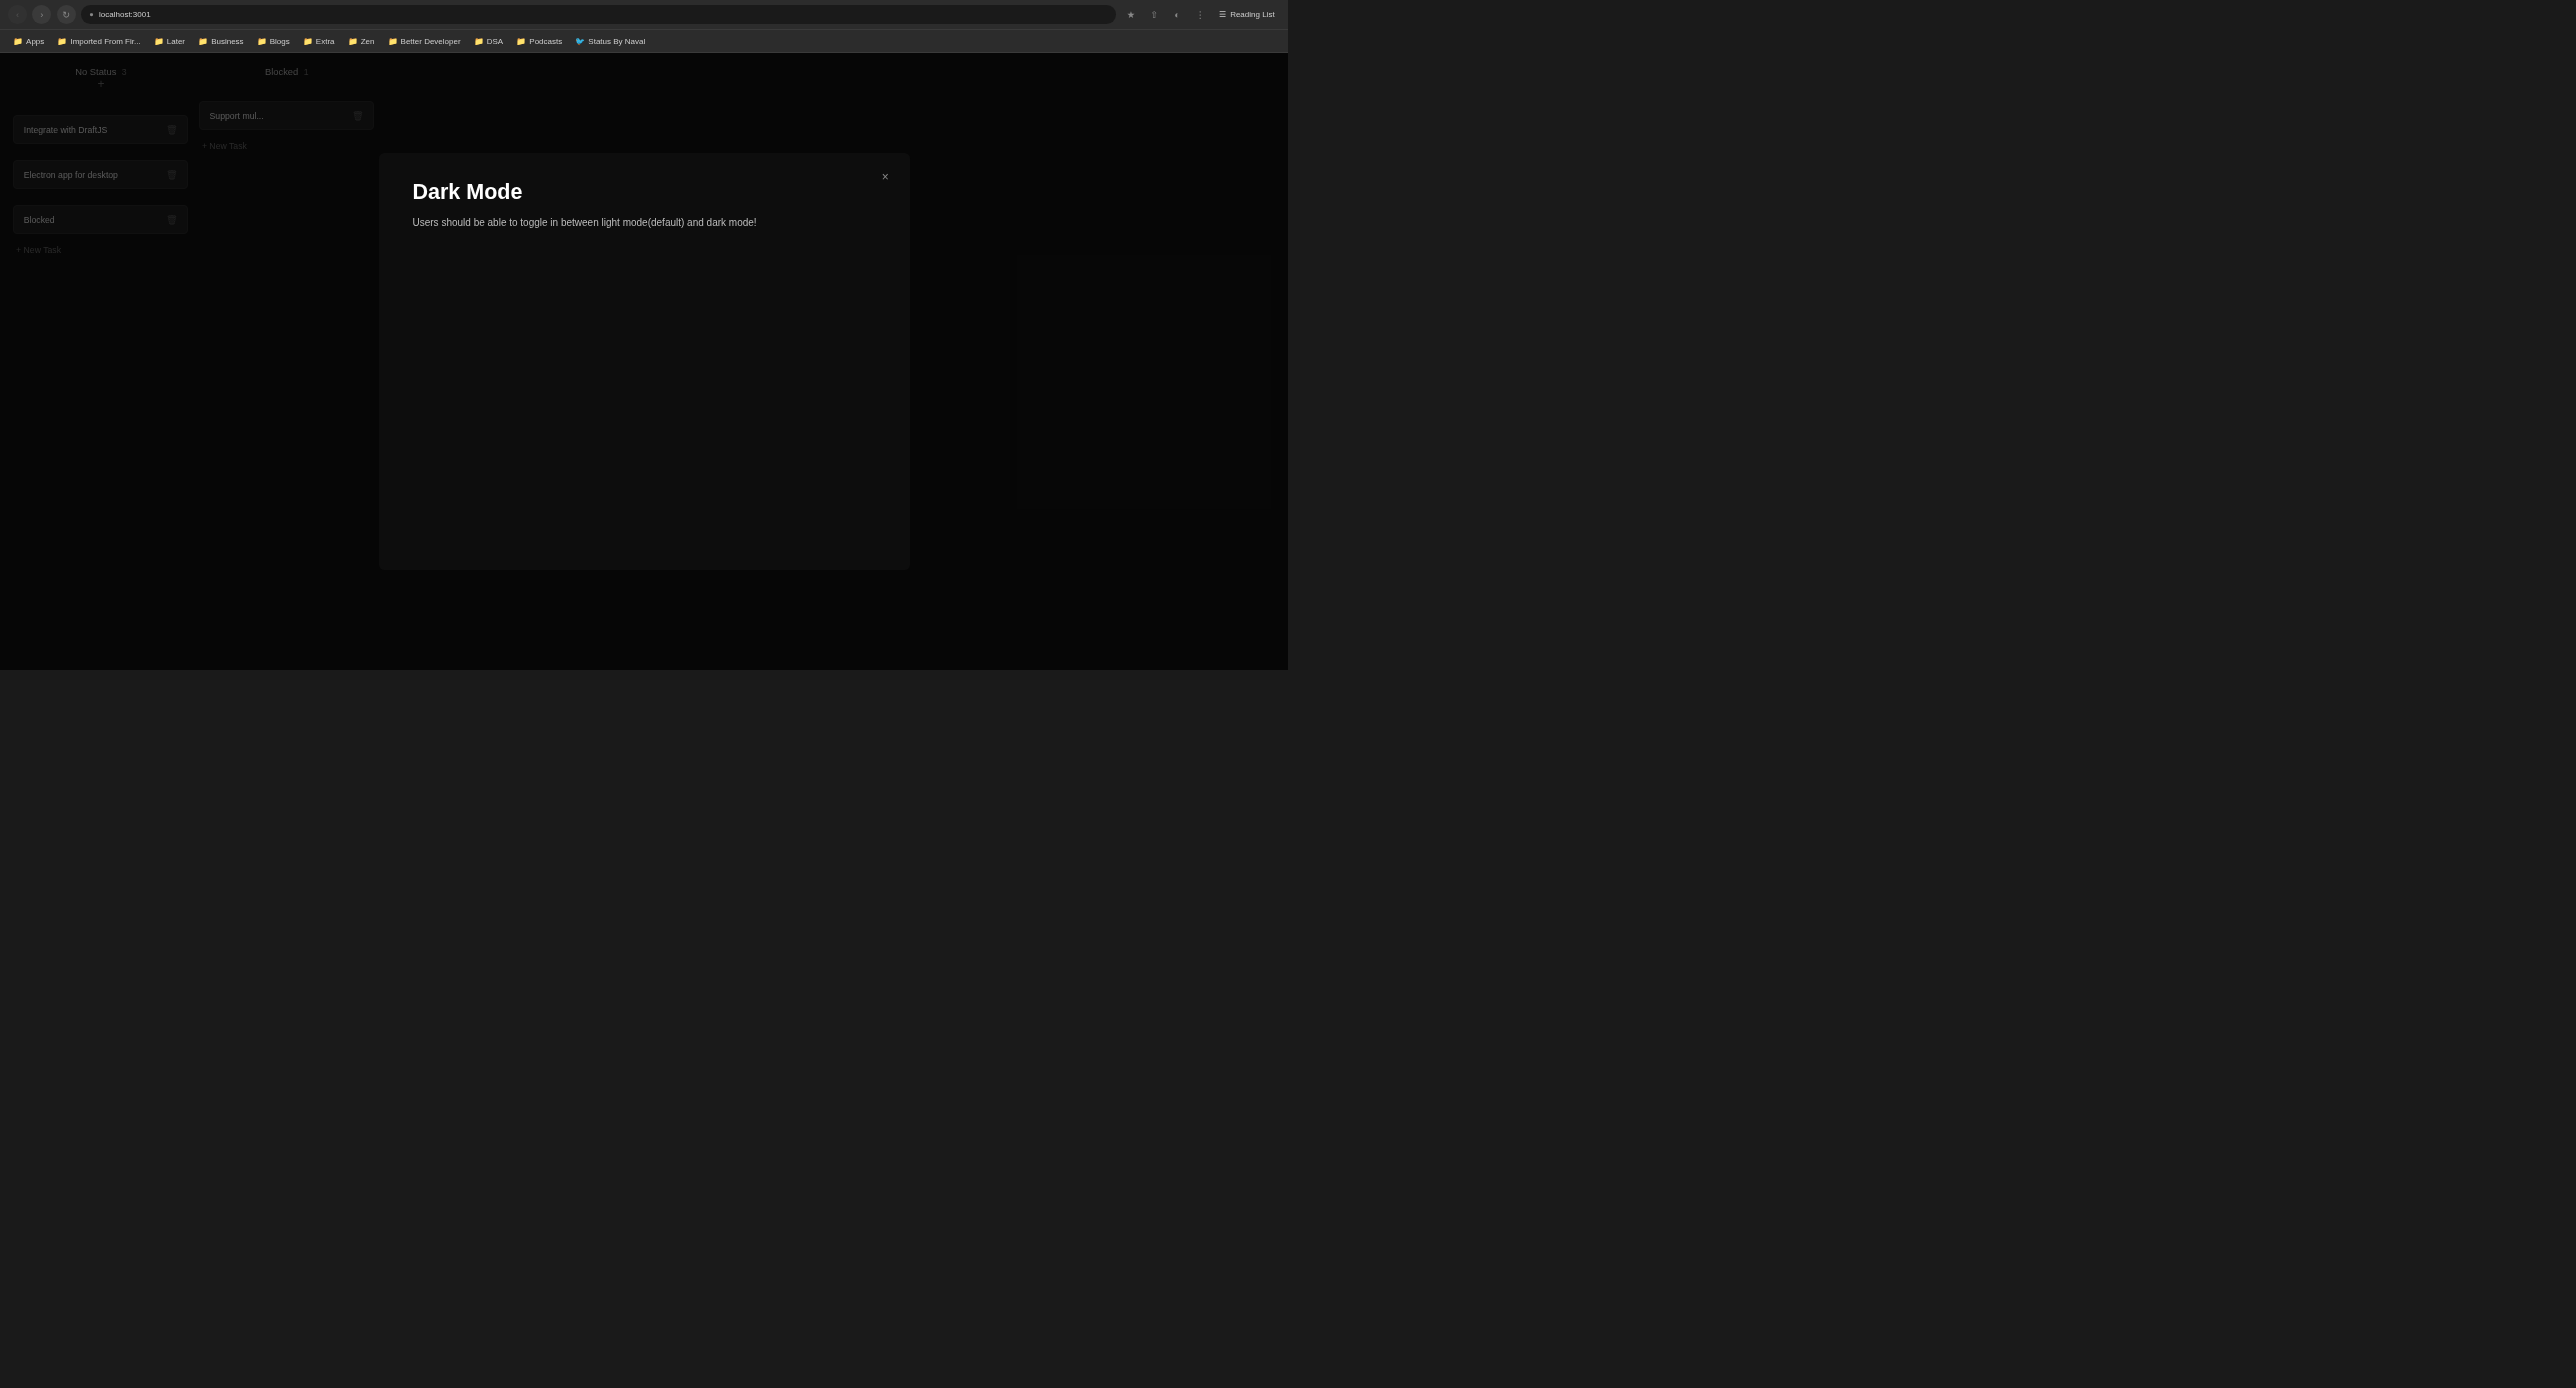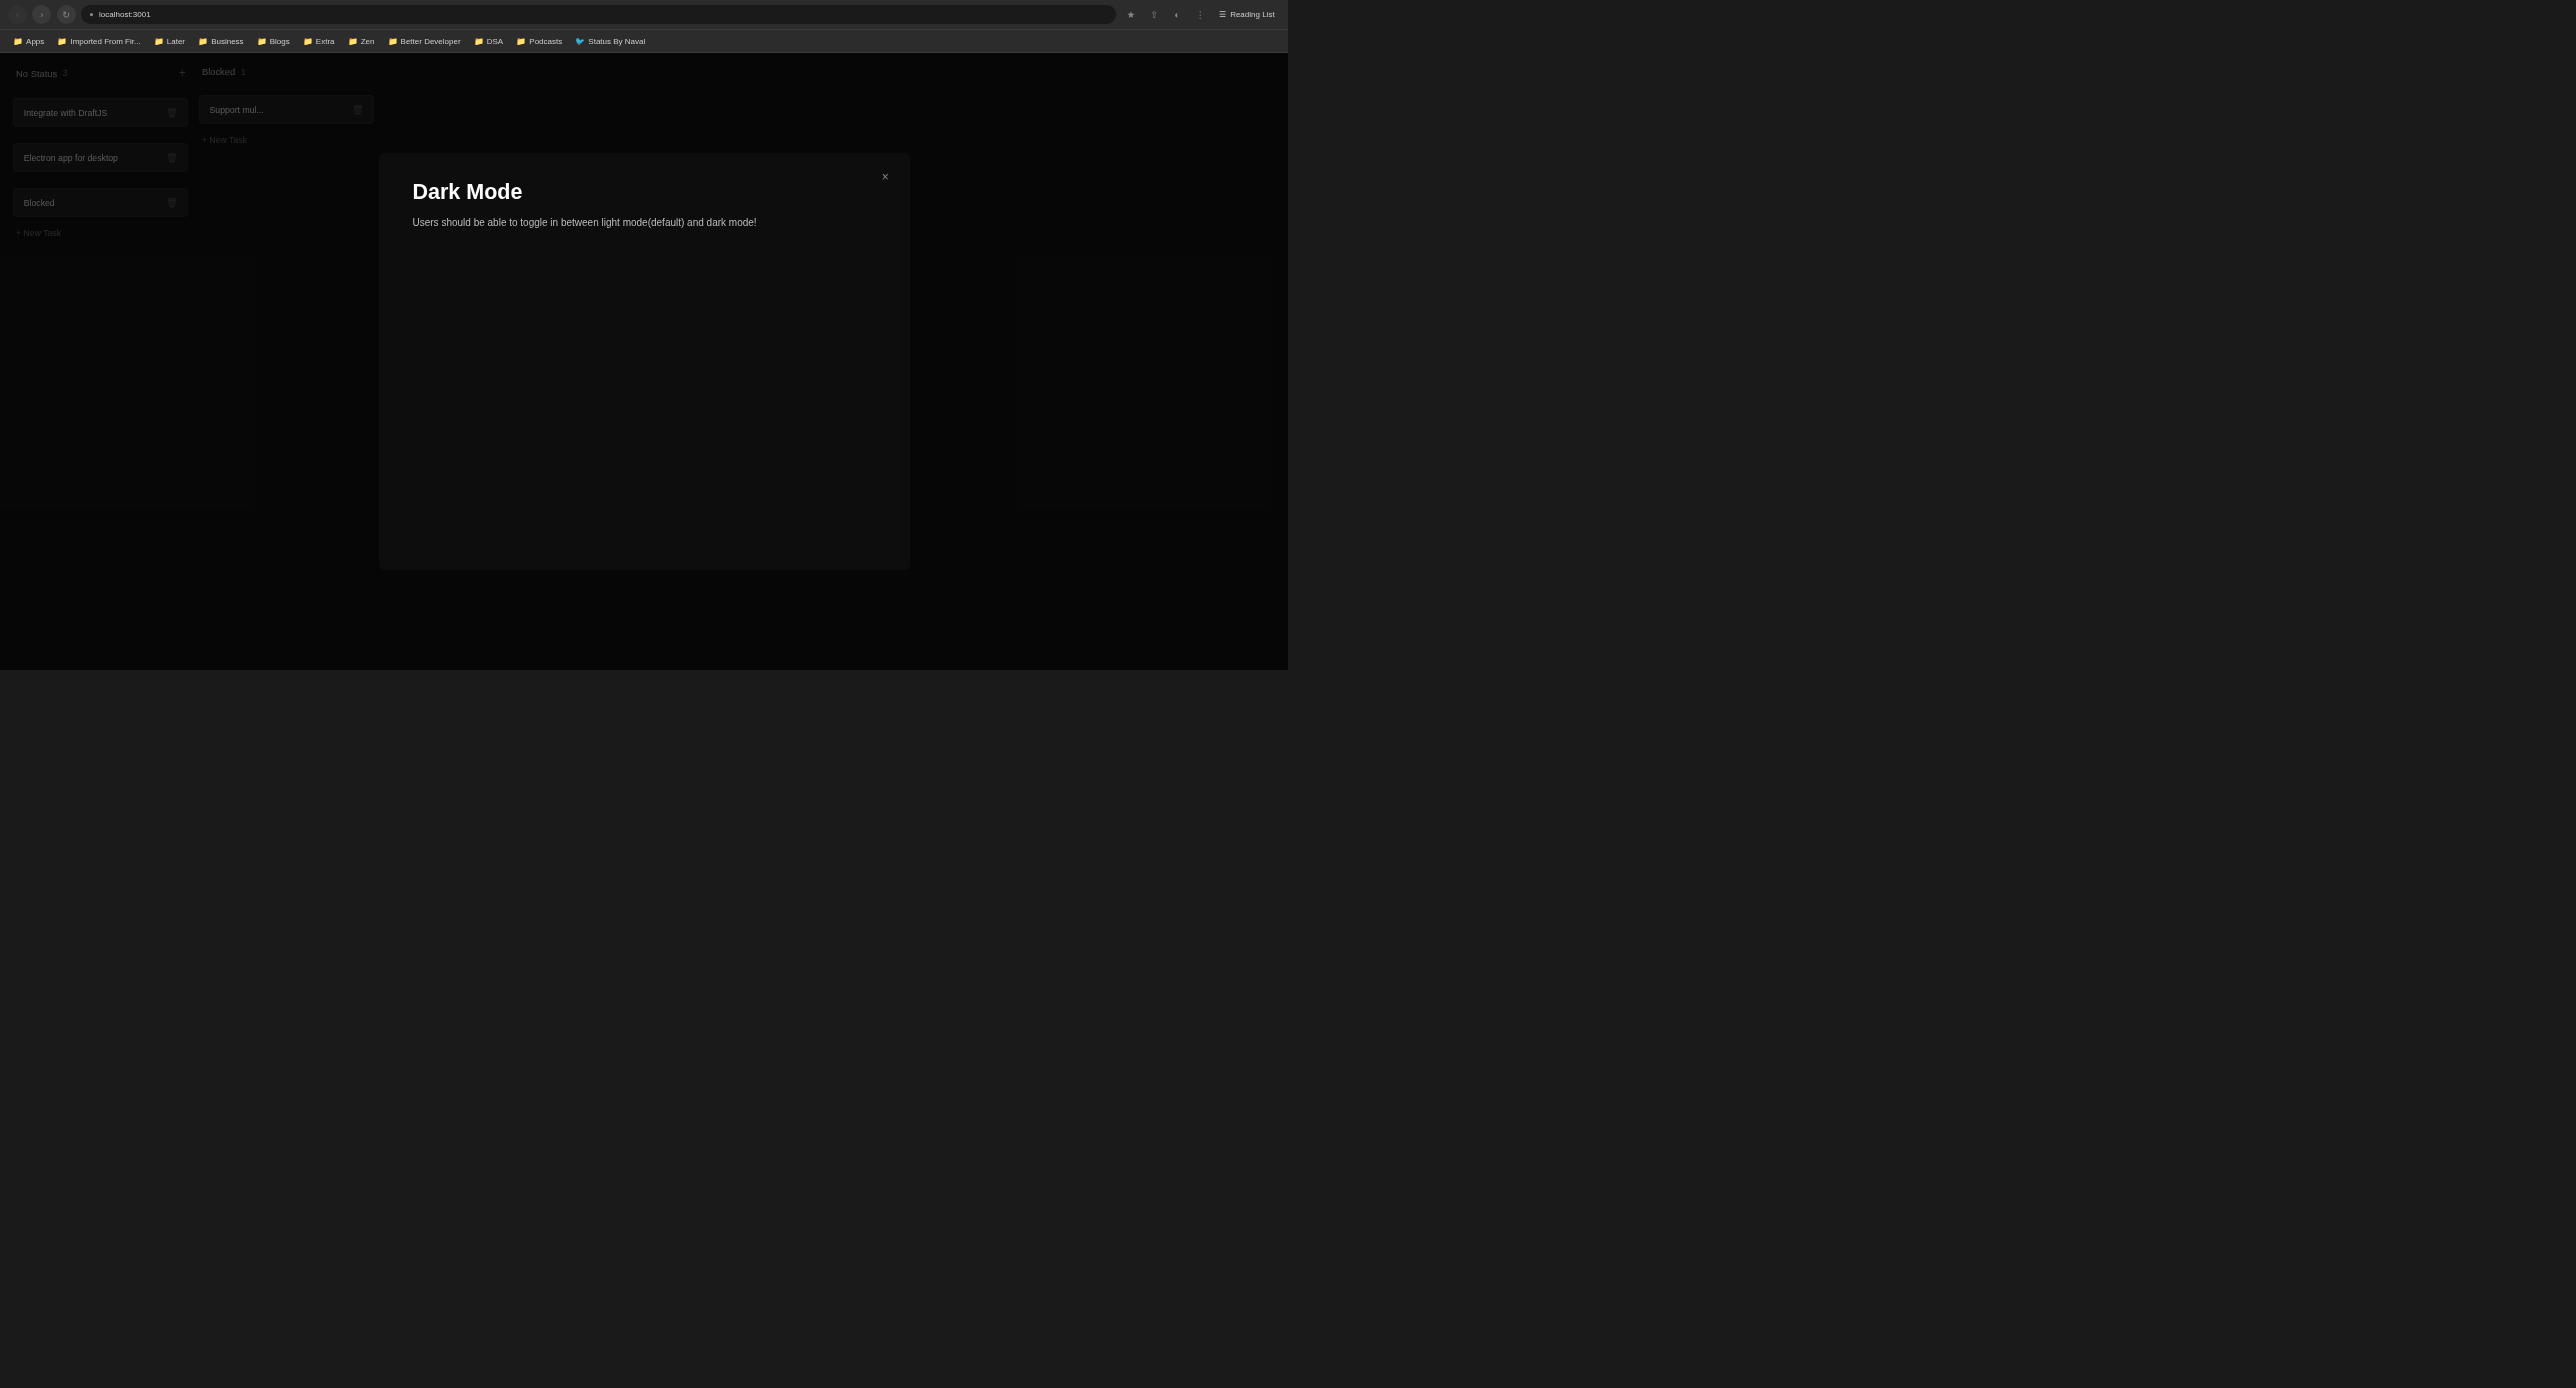--- a/index.html
+++ b/index.html
@@ -35,21 +35,21 @@
     .header-actions { display: flex; align-items: center; gap: 10.8px; }
     .avatar-group { display: flex; align-items: center; }
     .avatar { width: 19px; height: 19px; border-radius: 50%; background: linear-gradient(135deg, #6c6cff, #a855f7); border: 1.3px solid #1a1a1a; }
     .header-link { color: #ccc; font-size: 8.7px; cursor: pointer; }
 
     
     .board-area { flex: 1; display: flex; padding: 13.4px; gap: 10.8px; overflow: hidden; position: relative; }
 
     
     .board-column { width: 175px; flex-shrink: 0; }
-    .column-header { display: flex; align-items: center; justify-content: space-between; margin-bottom: 18px; padding: 0 2.7px; }
+    .column-header { display: flex; align-items: center; justify-content: space-between; margin-bottom: 24px; padding: 0 2.7px; flex-direction: column; }
     .column-title { font-size: 9.4px; font-weight: 500; color: #aaa; display: flex; align-items: center; gap: 5.4px; }
     .column-count { color: #666; font-size: 8.7px; }
     .column-add { color: #666; font-size: 12px; cursor: pointer; }
 
     
     .task-card { background: #1e1e1e; border-radius: 4px; padding: 8px 9.4px; margin-bottom: 5.4px; display: flex; align-items: center; justify-content: space-between; cursor: pointer; border: 0.7px solid #2a2a2a; margin-top: 16px; }
     .task-text { font-size: 8.7px; color: #ddd; flex: 1; }
     .task-delete { color: #555; font-size: 9.4px; cursor: pointer; }
 
     .new-task-btn { color: #666; font-size: 8.7px; cursor: pointer; padding: 5.4px 2.7px; }

